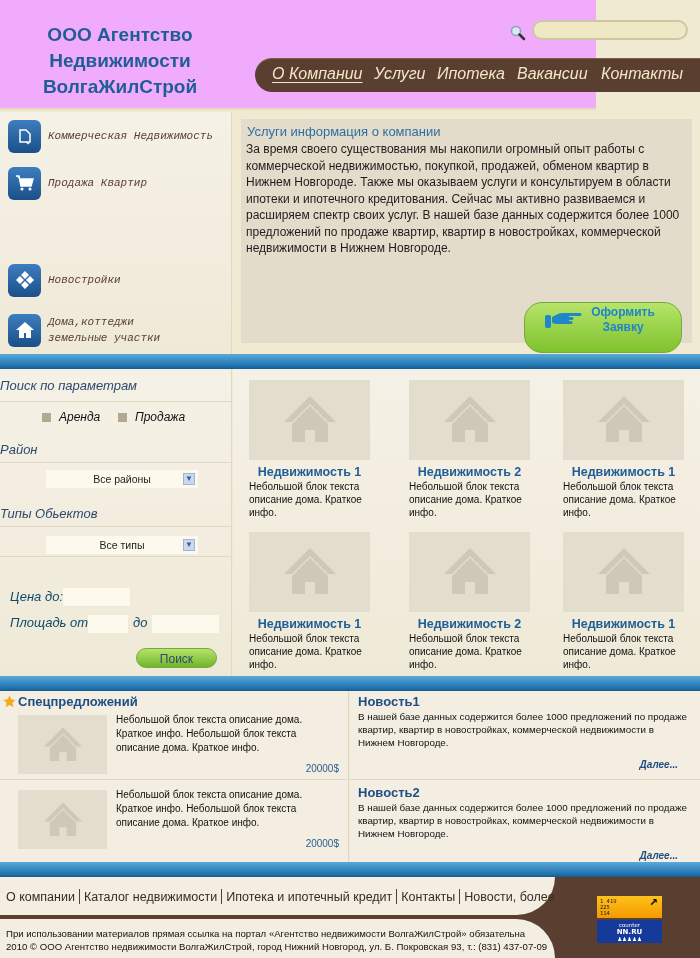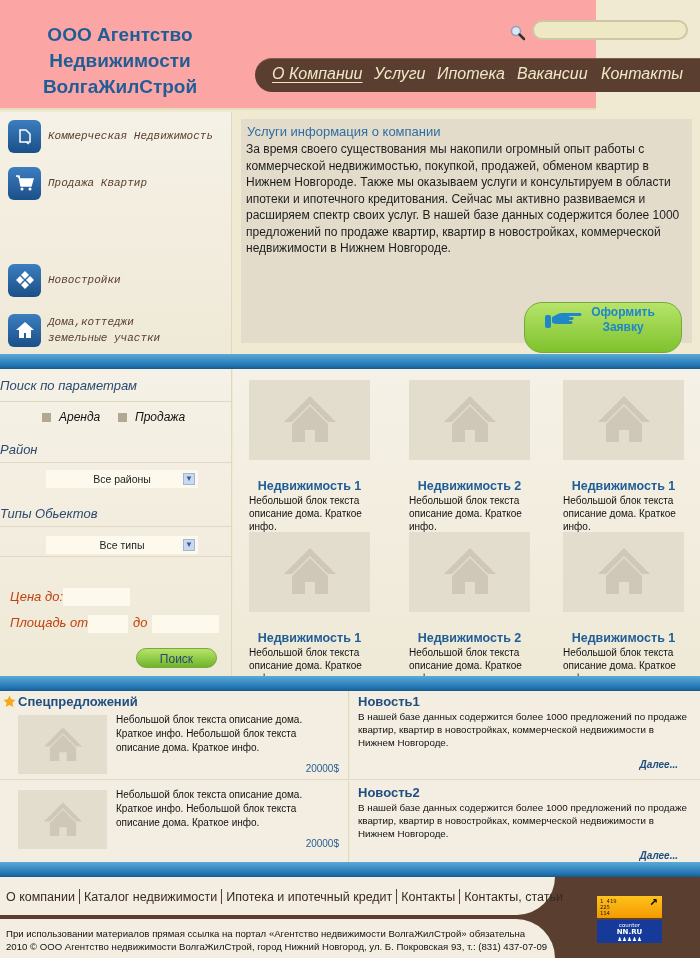--- a/index.html
+++ b/index.html
@@ -1,17 +1,17 @@
 <!DOCTYPE html>
 <html><head>
 <meta charset="utf-8">
 <style>
 *{box-sizing:border-box;margin:0;padding:0}
 body{width:700px;height:958px;overflow:hidden;background:#f1ead3;font-family:"DejaVu Sans",sans-serif;position:relative}
-.hdr{position:absolute;left:0;top:0;width:596px;height:110px;background:#fca5a5;border-bottom:2px solid #e6ddbc}
+.hdr{position:absolute;left:0;top:0;width:596px;height:110px;background:#f0abfc;border-bottom:2px solid #e6ddbc}
 .logo{position:absolute;left:22px;top:22px;width:196px;text-align:center;color:#1f5d96;font-family:"Liberation Sans",sans-serif;font-weight:bold;font-size:19px;line-height:26px}
 .srch-ic{position:absolute;left:510px;top:25px;width:16px;height:16px}
 .srch{position:absolute;left:532px;top:20px;width:156px;height:20px;border:2px solid #cfc6a6;border-radius:10px;background:#efe8c4}
 .nav{position:absolute;left:255px;top:58px;width:445px;height:34px;background:#5a3f30;border-radius:17px 0 0 17px;border-top:1px solid #7d5f48}
 .nav a{position:absolute;top:6px;color:#f1e7c7;font-family:"Liberation Sans",sans-serif;font-style:italic;font-size:16px;text-decoration:none;white-space:nowrap}
 .nav a.act{text-decoration:underline;text-underline-offset:3px}
 .side{position:absolute;left:0;top:112px;width:232px;height:242px;background:linear-gradient(#f5f1e6,#efe9d7);border-right:1px solid #e0d8c2}
 .mi{position:absolute;left:8px;height:40px;width:224px;display:flex;align-items:center}
 .mi .ic{width:33px;height:33px;border-radius:6px;background:linear-gradient(#3c7ec0,#1b4f88);display:flex;align-items:center;justify-content:center;flex:none}
 .mi span.t{margin-left:7px;color:#5a3f30;font-family:Liberation Mono, monospace;font-style:italic;font-size:11px;line-height:16px}
@@ -21,27 +21,27 @@
 .order{position:absolute;left:524px;top:302px;width:158px;height:51px;border-radius:18px;background:linear-gradient(#b6e46a,#7fc22d);border:1px solid #77a93a;display:flex;align-items:center}
 .order .txt{position:absolute;left:58px;top:2px;width:80px;text-align:center;color:#1f86c8;font-size:12px;line-height:15px;font-family:"Liberation Sans",sans-serif;font-weight:bold}
 .bar{position:absolute;left:0;width:700px;height:15px;background:linear-gradient(#5aa9d8,#1f73b0 80%,#17598a);}
 .filt{position:absolute;left:0;top:369px;width:232px;height:307px;background:linear-gradient(#f5f1e6,#efe9d7);border-right:1px solid #e0d8c2}
 .ft{position:absolute;width:232px;text-align:left;color:#2a4a70;font-family:"Liberation Sans",sans-serif;font-style:italic;font-size:13px}
 .hr{position:absolute;left:0;width:232px;height:1px;background:#e0d8c2}
 .chk{position:absolute;top:410px;display:flex;align-items:center;font-family:"Liberation Sans",sans-serif;font-style:italic;font-size:12px;color:#111}
 .chk i{display:inline-block;width:9px;height:9px;background:#b3a992;margin-right:8px}
 .sel{position:absolute;left:46px;width:152px;height:18px;background:#fdf9ec;font-size:10.5px;color:#222;font-family:"Liberation Sans",sans-serif;text-align:center;line-height:18px}
 .sel .ar{position:absolute;right:3px;top:3px;width:12px;height:12px;background:#cbd9ef;border:1px solid #9fb6d8;color:#3a5c94;font-size:8px;line-height:10px;text-align:center}
-.lbl{position:absolute;font-family:"Liberation Sans",sans-serif;font-style:italic;font-size:13px;color:#c2410c}
+.lbl{position:absolute;font-family:"Liberation Sans",sans-serif;font-style:italic;font-size:13px;color:#0c4a6e}
 .inp{position:absolute;height:18px;background:#fdf9ec;border:none}
 .btn-s{position:absolute;left:136px;top:648px;width:81px;height:20px;border-radius:10px;background:linear-gradient(#b6e46a,#70b52a);color:#2a4a70;font-family:"Liberation Sans",sans-serif;font-size:12px;text-align:center;line-height:20px;border:1px solid #7aa83f}
 .grid{position:absolute;left:233px;top:369px;width:467px;height:307px;background:linear-gradient(#f5f1e6,#efe9d7)}
 .card{position:absolute;width:130px}
 .card .img{width:121px;height:80px;background:#e3ddcd;position:relative}
-.card h3{font-family:"Liberation Sans",sans-serif;font-size:12.5px;color:#1f5d96;margin-top:19px;text-align:center;width:121px}
+.card h3{font-family:"Liberation Sans",sans-serif;font-size:12.5px;color:#1f5d96;margin-top:5px;text-align:center;width:121px}
 .card p{font-family:"Liberation Sans",sans-serif;font-size:10px;line-height:13px;color:#111;margin-top:1px}
 .house{position:absolute;left:50%;top:50%;transform:translate(-50%,-50%)}
 .spec{position:absolute;left:0;top:691px;width:349px;height:171px;background:#f3eee1;border-right:1px solid #e0d8c2}
 .spec h2{position:absolute;left:18px;top:3px;font-family:"Liberation Sans",sans-serif;font-size:13px;color:#1f4e82;font-weight:bold}
 .sitem{position:absolute;left:0;width:349px;height:78px}
 .sitem .img{position:absolute;left:18px;top:4px;width:89px;height:59px;background:#e3ddcd}
 .sitem p{position:absolute;left:116px;top:2px;width:225px;font-family:"Liberation Sans",sans-serif;font-size:10px;line-height:14px;color:#111}
 .sitem .pr{position:absolute;right:10px;top:52px;font-family:"Liberation Sans",sans-serif;font-size:10px;color:#2a5e92}
 .news{position:absolute;left:350px;top:691px;width:350px;height:171px;background:#f3eee1}
 .nitem{position:absolute;left:0;width:350px;height:85px}
@@ -265,21 +265,21 @@
     <p>В нашей базе данных содержится более 1000 предложений по продаже квартир, квартир в новостройках, коммерческой недвижимости в Нижнем Новгороде.</p>
     <a>Далее...</a>
   </div>
 </div>
 
 <div class="bar" style="top:862px"></div>
 
 <div class="foot">
   <div class="fl">
     <div class="flinks">
-      <a>О компании</a><span class="sep"></span><a>Каталог недвижимости</a><span class="sep"></span><a>Ипотека и ипотечный кредит</a><span class="sep"></span><a>Контакты</a><span class="sep"></span><a>Контакты, статьи</a>
+      <a>О компании</a><span class="sep"></span><a>Каталог недвижимости</a><span class="sep"></span><a>Ипотека и ипотечный кредит</a><span class="sep"></span><a>Контакты</a><span class="sep"></span><a>Новости, более</a>
     </div>
   </div>
   <div class="fc">
     <div class="copy">
       <div>При использовании материалов прямая ссылка на портал «Агентство недвижимости ВолгаЖилСтрой» обязательна</div>
       <div>2010 © ООО Агентство недвижимости ВолгаЖилСтрой, город Нижний Новгород, ул. Б. Покровская 93, т.: (831) 437-07-09</div>
     </div>
   </div>
 </div>
 <div class="cnt1">

